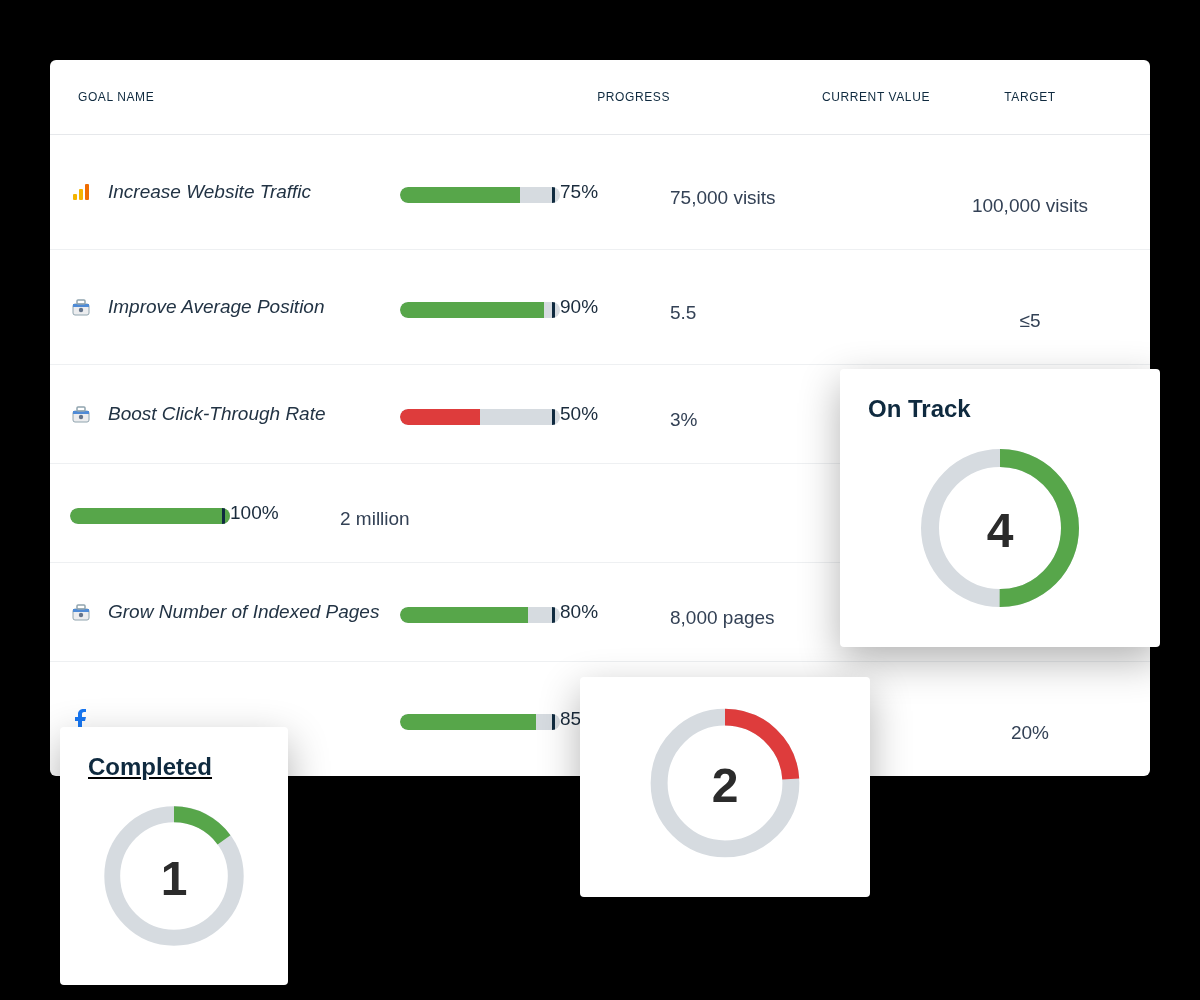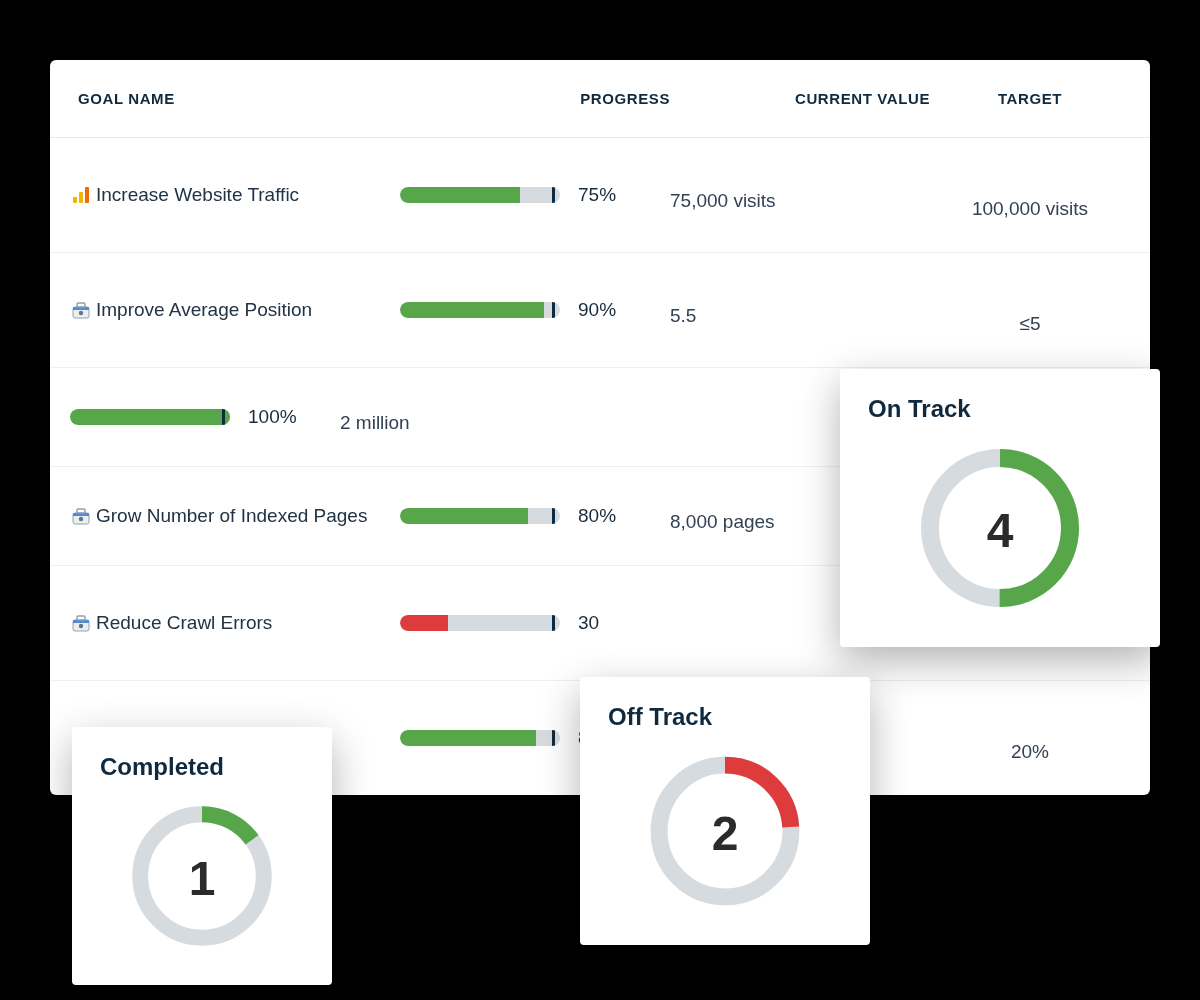--- a/index.html
+++ b/index.html
@@ -21,47 +21,47 @@
     box-shadow: 0 8px 24px rgba(0,0,0,0.25);
   }
   .thead {
     display: flex;
     align-items: center;
     padding: 30px 20px 30px 20px;
     border-bottom: 1px solid #e6e8eb;
   }
   .thead div {
     color: #0f2a3f;
-    font-weight: 700;
-    font-size: 15px;
+    font-weight: 400;
+    font-size: 12px;
     letter-spacing: 0.6px;
   }
   .col-name   { width: 330px; padding-left: 8px; }
   .col-prog   { width: 270px; text-align: right; }
   .col-curr   { width: 260px; text-align: right; }
   .col-targ   { flex: 1; text-align: center; }
   .row {
     display: flex;
     align-items: center;
     padding: 32px 20px;
     border-bottom: 1px solid #eef0f2;
     font-size: 19px;
     color: #223344;
   }
   .row:last-child { border-bottom: none; }
   .cell-name {
     width: 330px;
     display: flex;
-    gap: 4px;
+    gap: 16px;
+    font-style: italic;
   }
   .cell-prog {
     width: 270px;
     display: flex;
-    align-items: center;
-    gap: 18px;
+    align-items: flex-end;
   }
   .cell-curr {
     width: 260px;
     color: #334155;
     margin-top: 12px;
   }
   .cell-targ {
     flex: 1;
     text-align: center;
     color: #334155;
@@ -170,73 +170,73 @@
           <div class="pbar">
             <div class="fill" style="width: 90%; background: rgb(87, 166, 74);"></div>
             <div class="tick"></div>
           </div>
           <span class="plabel">90%</span>
         </div>
         <div class="cell-curr">5.5</div>
         <div class="cell-targ">≤5</div>
       </div>
       <div class="row">
-        <div class="cell-prog">
-          <div class="pbar">
-            <div class="fill" style="width: 100%; background: rgb(87, 166, 74);"></div>
-            <div class="tick"></div>
-          </div>
-          <span class="plabel">100%</span>
-        </div>
-        <div class="cell-curr">2 million</div>
-        <div class="cell-targ"></div>
-      </div>
-      <div class="row">
         <div class="cell-name">
           <span class="icon">
             <svg width="20" height="20" viewBox="0 0 20 20">
               <rect x="2" y="7" width="16" height="11" rx="2" fill="#ecedef" stroke="#90a4ae"></rect>
               <rect x="2" y="7" width="16" height="3" fill="#4f8bd6"></rect>
               <rect x="6" y="3" width="8" height="4" rx="1" fill="none" stroke="#90a4ae" stroke-width="1.5"></rect>
               <circle cx="10" cy="13" r="2.2" fill="#64748b"></circle>
             </svg>
           </span>
-          <span>Grow Number of Indexed Pages</span>
-        </div>
-        <div class="cell-prog">
-          <div class="pbar">
-            <div class="fill" style="width: 80%; background: rgb(87, 166, 74);"></div>
-            <div class="tick"></div>
-          </div>
-          <span class="plabel">80%</span>
-        </div>
-        <div class="cell-curr">8,000 pages</div>
+          <span>Boost Click-Through Rate</span>
+        </div>
+        <div class="cell-prog">
+          <div class="pbar">
+            <div class="fill" style="width: 50%; background: rgb(222, 60, 60);"></div>
+            <div class="tick"></div>
+          </div>
+          <span class="plabel">50%</span>
+        </div>
+        <div class="cell-curr">3%</div>
+        <div class="cell-targ"></div>
+      </div>
+      <div class="row">
+        <div class="cell-prog">
+          <div class="pbar">
+            <div class="fill" style="width: 100%; background: rgb(87, 166, 74);"></div>
+            <div class="tick"></div>
+          </div>
+          <span class="plabel">100%</span>
+        </div>
+        <div class="cell-curr">2 million</div>
         <div class="cell-targ"></div>
       </div>
       <div class="row">
         <div class="cell-name">
           <span class="icon">
             <svg width="20" height="20" viewBox="0 0 20 20">
               <rect x="2" y="7" width="16" height="11" rx="2" fill="#ecedef" stroke="#90a4ae"></rect>
               <rect x="2" y="7" width="16" height="3" fill="#4f8bd6"></rect>
               <rect x="6" y="3" width="8" height="4" rx="1" fill="none" stroke="#90a4ae" stroke-width="1.5"></rect>
               <circle cx="10" cy="13" r="2.2" fill="#64748b"></circle>
             </svg>
           </span>
-          <span>Reduce Crawl Errors</span>
-        </div>
-        <div class="cell-prog">
-          <div class="pbar">
-            <div class="fill" style="width: 30%; background: rgb(222, 60, 60);"></div>
-            <div class="tick"></div>
-          </div>
-          <span class="plabel">30</span>
-        </div>
-        <div class="cell-curr"></div>
-        <div class="cell-targ">≤20 errors</div>
+          <span>Grow Number of Indexed Pages</span>
+        </div>
+        <div class="cell-prog">
+          <div class="pbar">
+            <div class="fill" style="width: 80%; background: rgb(87, 166, 74);"></div>
+            <div class="tick"></div>
+          </div>
+          <span class="plabel">80%</span>
+        </div>
+        <div class="cell-curr">8,000 pages</div>
+        <div class="cell-targ"></div>
       </div>
       <div class="row">
         <div class="cell-name">
           <span class="icon">
             <svg width="20" height="20" viewBox="0 0 20 20">
               <path fill="#1877f2" d="M12 3h3V0h-3c-2.8 0-5 2.2-5 5v3H4v4h3v8h4v-8h3l1-4h-4V5c0-1.1.9-2 2-2z"></path>
             </svg>
           </span>
           <span></span>
         </div>
@@ -260,33 +260,32 @@
       <svg width="170" height="170" viewBox="0 0 170 170">
         <circle cx="85" cy="85" r="70" fill="none" stroke="#d6dbe0" stroke-width="18"></circle>
         <circle id="arc-ontrack" cx="85" cy="85" r="70" fill="none" stroke-width="18" stroke-linecap="butt" transform="rotate(-90 85 85)" stroke="#57a64a" stroke-dasharray="219.9114857512855 439.822971502571"></circle>
       </svg>
       <div class="num">4</div>
     </div>
   </div>
 </div>
 
 <div class="card" style="left:580px; top:650px; width:290px;">
-  <h3>Off Track</h3>
   <div class="dwrap">
     <div class="donut">
       <svg width="160" height="160" viewBox="0 0 170 170">
         <circle cx="85" cy="85" r="70" fill="none" stroke="#d6dbe0" stroke-width="18"></circle>
         <circle id="arc-offtrack" cx="85" cy="85" r="70" fill="none" stroke-width="18" transform="rotate(-90 85 85)" stroke="#de3c3c" stroke-dasharray="105.55751316061703 439.822971502571"></circle>
       </svg>
       <div class="num">2</div>
     </div>
   </div>
 </div>
 
-<div class="card" style="left:72px; top:700px; width:260px;">
+<div class="card" style="left:60px; top:700px; width:228px;text-decoration:underline;">
   <h3>Completed</h3>
   <div class="dwrap">
     <div class="donut">
       <svg width="150" height="150" viewBox="0 0 170 170">
         <circle cx="85" cy="85" r="70" fill="none" stroke="#d6dbe0" stroke-width="18"></circle>
         <circle id="arc-completed" cx="85" cy="85" r="70" fill="none" stroke-width="18" transform="rotate(-90 85 85)" stroke="#57a64a" stroke-dasharray="65.97344572538564 439.822971502571"></circle>
       </svg>
       <div class="num">1</div>
     </div>
   </div>

